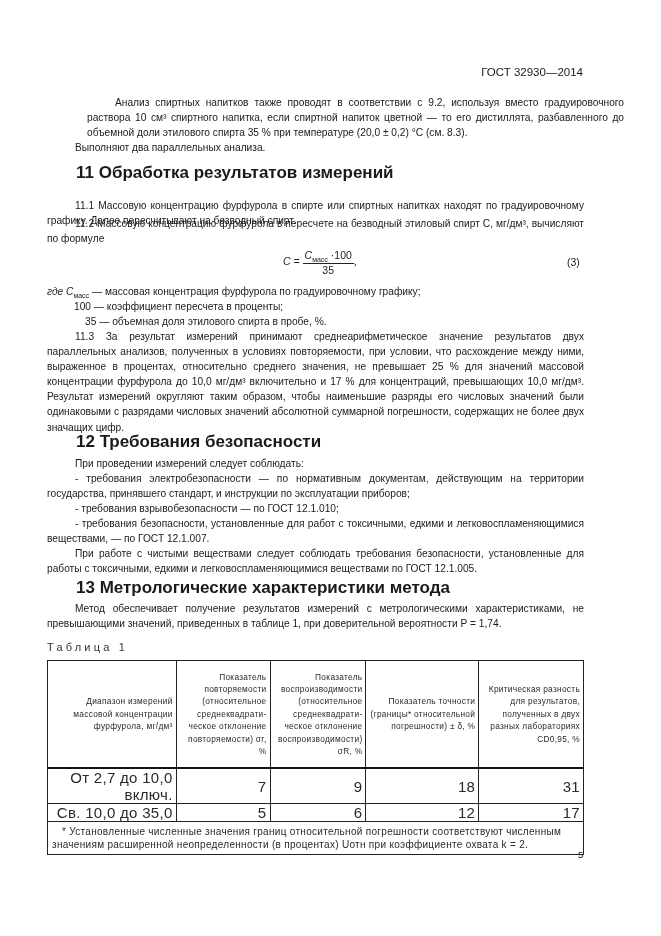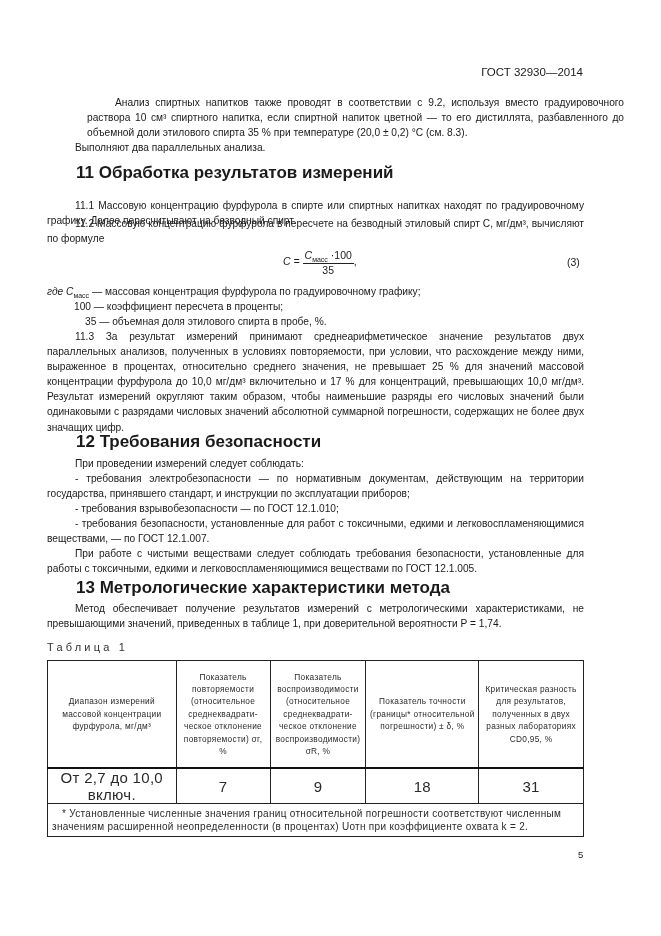--- a/index.html
+++ b/index.html
@@ -9,21 +9,21 @@
     .hdr { right:78px; top:66px; font-weight:normal; font-size:11.5px; }
     .p { left:47px; width:537px; font-size:10.2px; line-height:15.1px; text-align:justify; }
     .ind { text-indent:28px; }
     .h2 { left:76px; font-weight:bold; font-size:17px; }
     .formula { font-size:10.5px; }
     .frac { display:inline-block; vertical-align:middle; text-align:center; }
     .frac .num { display:block; border-bottom:1px solid #222; padding:0 2px; }
     .frac .den { display:block; }
     sub, sup { font-size:7px; }
     table { border-collapse:collapse; font-size:8.3px; letter-spacing:0.3px; color:#2a2a2a; }
-    td, th { border:1px solid #222; text-align:center; vertical-align:middle; font-weight:normal; padding:0 3px; }
+    td, th { border:1px solid #222; text-align:right; vertical-align:middle; font-weight:normal; padding:0 3px; }
     th { height:106px; line-height:12.4px; }
     tr.thick td { border-top:2px solid #111; }
     td.data { height:17px; font-size:15px; }
     td.foot { text-align:left; padding:3px 4px; line-height:13px; font-size:10px; }
     .tabcap { left:47px; top:641px; font-size:11px; letter-spacing:3.2px; color:#333;text-align:right; }
     .pnum { left:578px; top:849px; font-size:9.5px; }
   </style>
 </head>
 <body>
 
@@ -79,18 +79,25 @@
     <th>Критическая разность для результатов, полученных в двух разных лабораториях CD0,95, %</th>
   </tr>
   <tr class="thick">
     <td class="data">От 2,7 до 10,0 включ.</td>
     <td class="data">7</td>
     <td class="data">9</td>
     <td class="data">18</td>
     <td class="data">31</td>
   </tr>
   <tr>
+    <td class="data">Св. 10,0 до 35,0</td>
+    <td class="data">5</td>
+    <td class="data">6</td>
+    <td class="data">12</td>
+    <td class="data">17</td>
+  </tr>
+  <tr>
     <td class="foot" colspan="5" style="text-indent:10px;">* Установленные численные значения границ относительной погрешности соответствуют численным значениям расширенной неопределенности (в процентах) Uотн при коэффициенте охвата k = 2.</td>
   </tr>
 </tbody>
   </table>
 
 <div class="abs pnum">5</div>
 
 </body></html>

